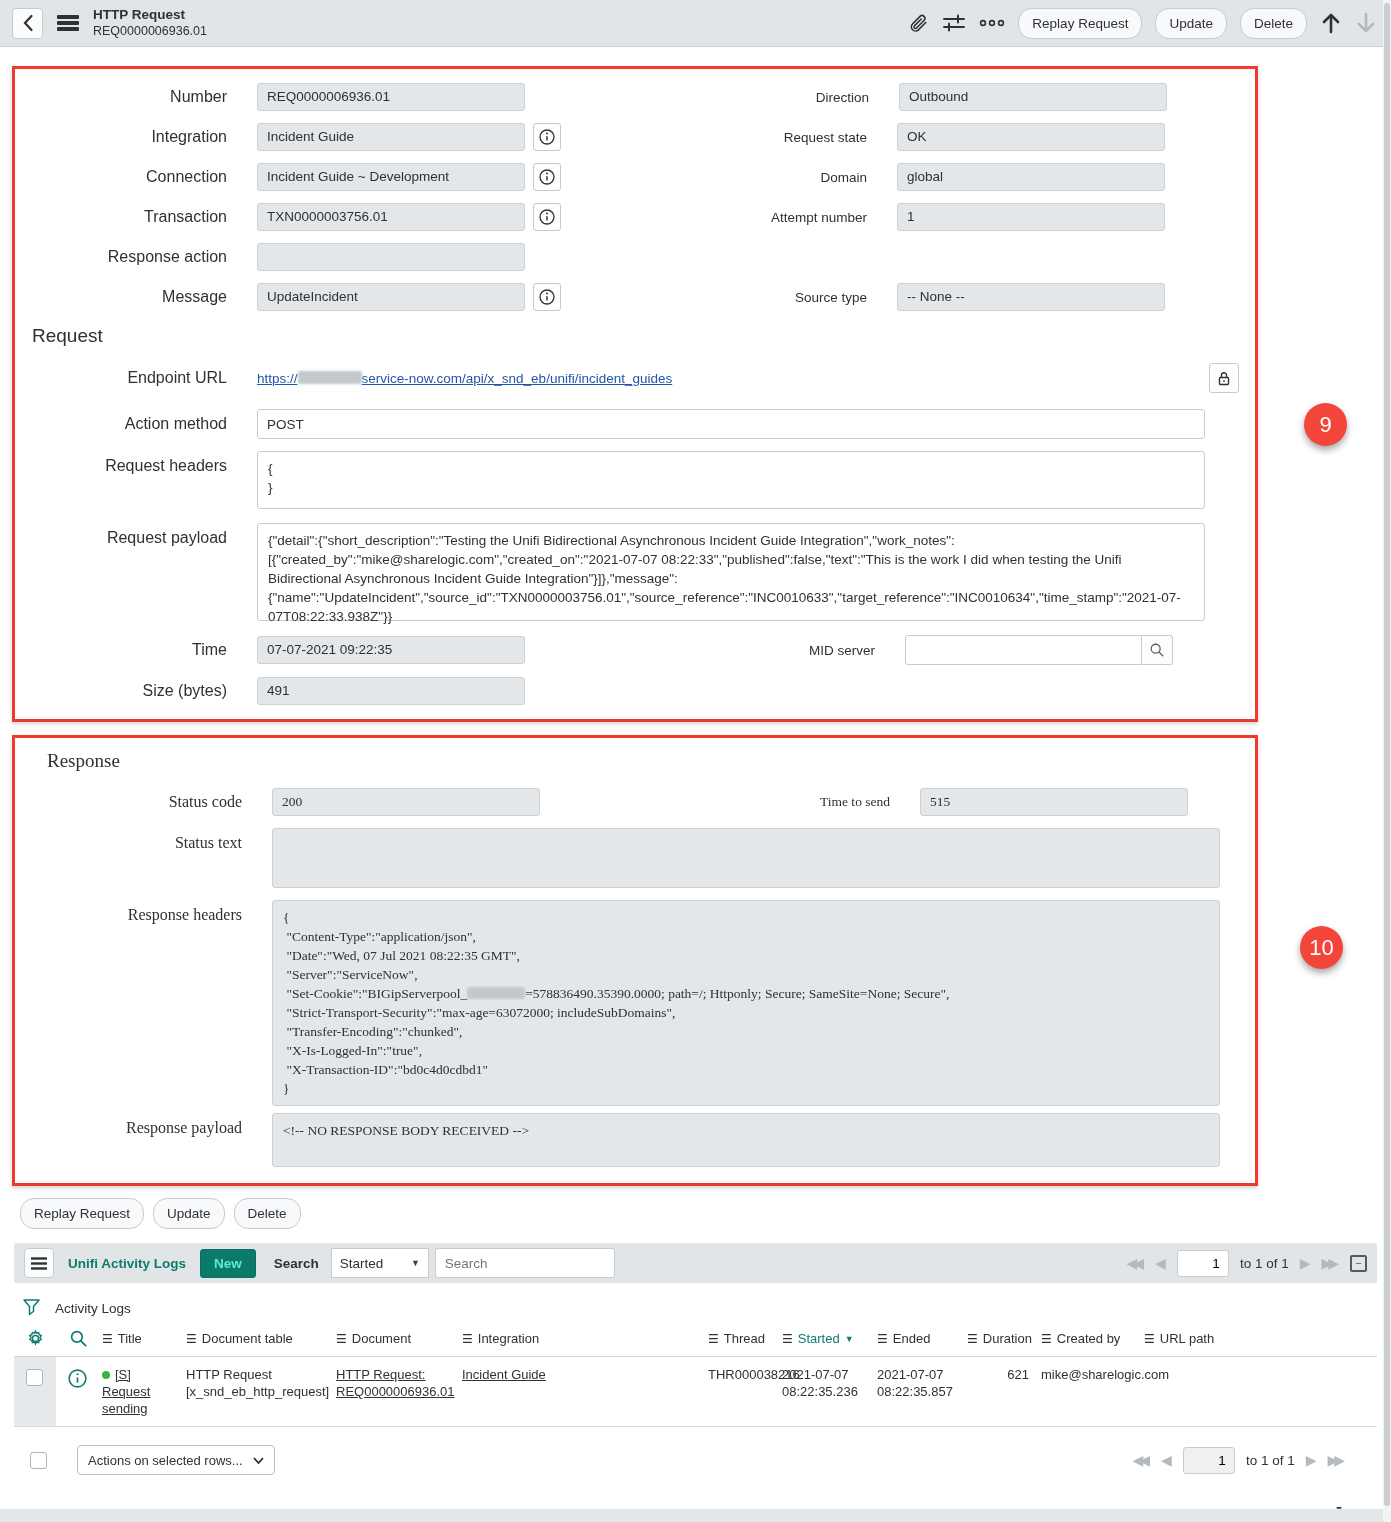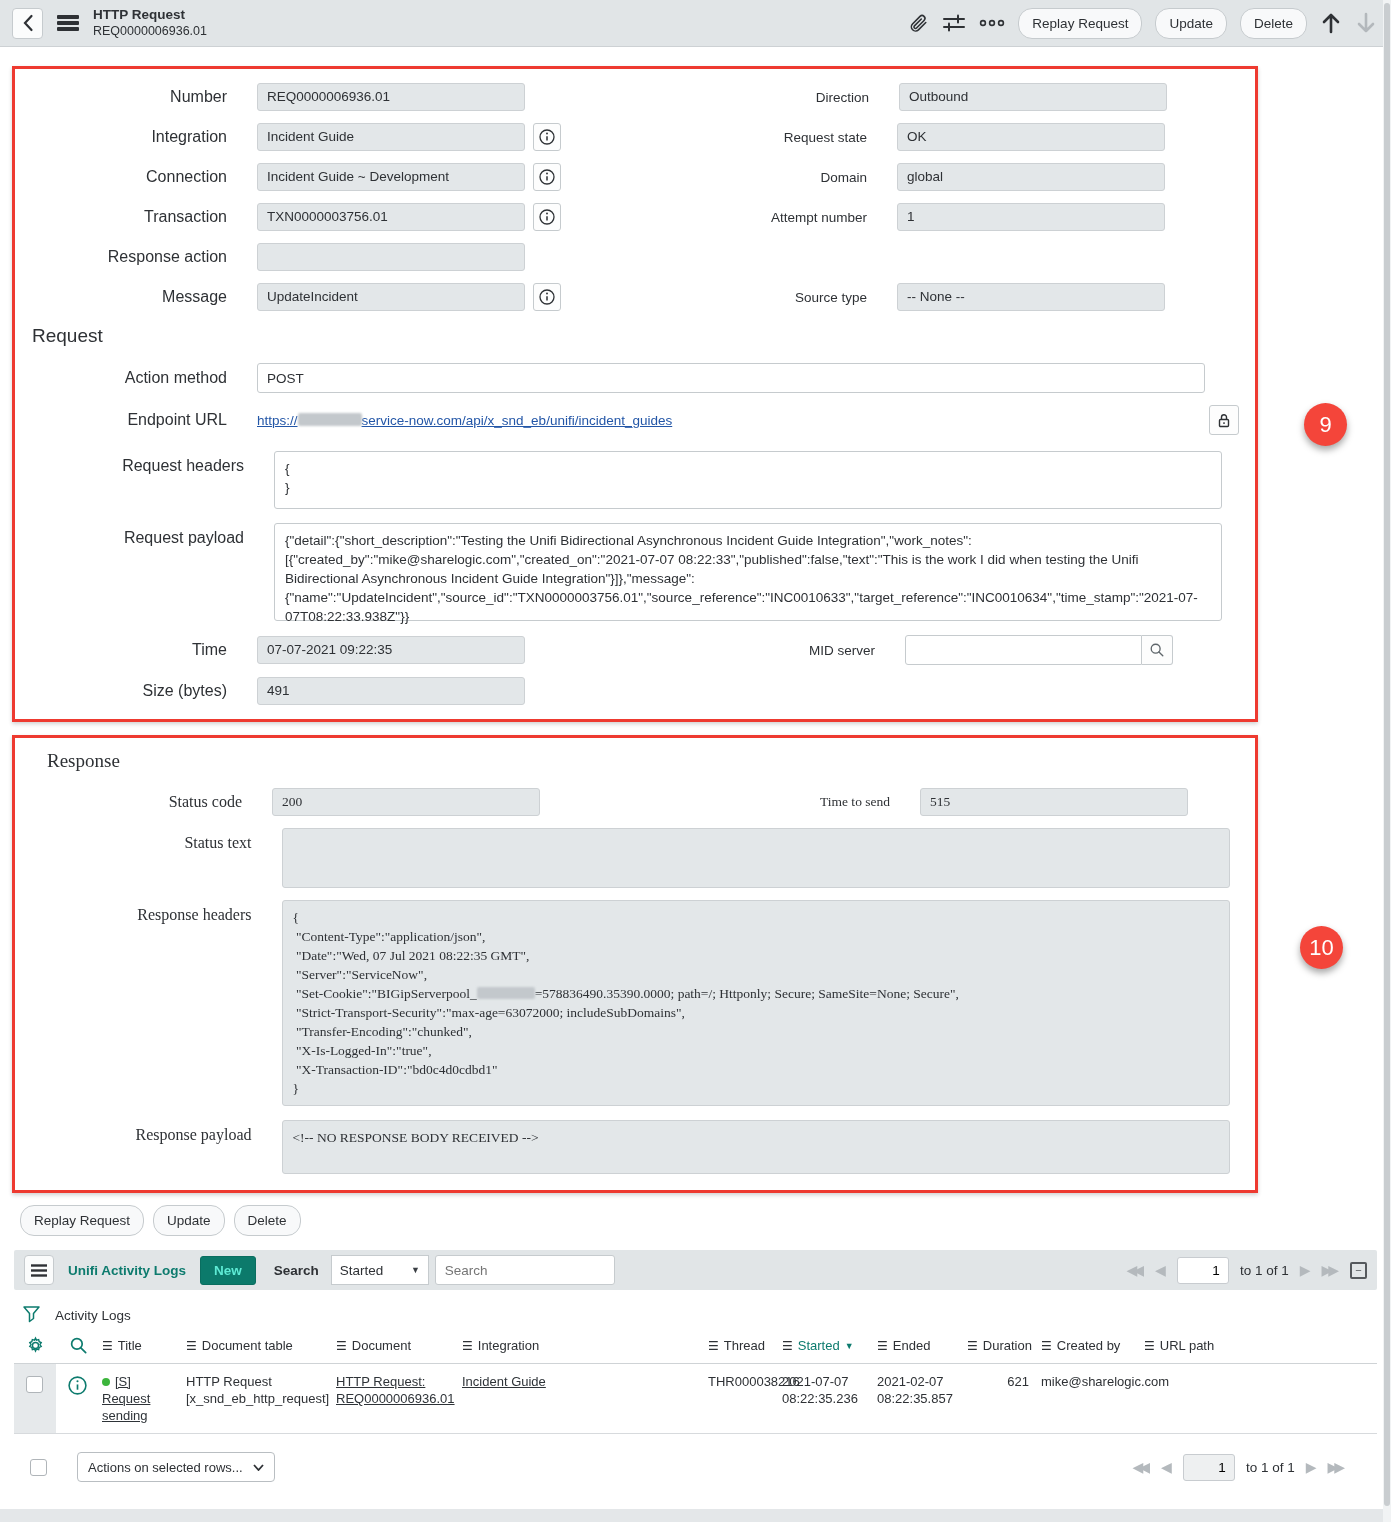--- a/index.html
+++ b/index.html
@@ -21,21 +21,21 @@
   
   .annot { border: 3px solid #ee3a30; margin-left: 12px; width: 1246px; background: #fff; box-shadow: 0 2px 4px rgba(0,0,0,0.18); }
   .annot-request { margin-top: 19px; padding: 14px 16px 14px 0; }
   .annot-response { margin-top: 13px; padding: 10px 16px 16px 15px; font-family: Liberation Serif, serif; }
   .num-badge { position: absolute; width: 43px; height: 43px; border-radius: 50%; background: #f4453a; color: #fff; font-size: 22px; display: flex; align-items: center; justify-content: center; box-shadow: 0 4px 7px rgba(0,0,0,0.35); }
   .badge-9 { left: 1304px; top: 403px; }
   .badge-10 { left: 1300px; top: 926px; }
 
   
   .frow { display: flex; align-items: center; margin-bottom: 12px; }
-  .frow.top { align-items: flex-start; justify-content: center; }
+  .frow.top { align-items: flex-start; }
   .lbl { width: 212px; text-align: right; font-size: 16px; color: #2e3135; flex: none; }
   .frow.top .lbl { padding-top: 6px; }
   .lbl-r { width: 344px; text-align: right; font-size: 13.5px; color: #2e3135; flex: none; }
   .fgap { margin-left: 30px; }
   .ro { background: #e3e7e9; border: 1px solid #cdd1d4; border-radius: 3px; height: 28px; line-height: 26px; padding: 0 9px; font-size: 13.5px; color: #2e3135; overflow: hidden; white-space: nowrap; }
   .ed { background: #fff; border: 1px solid #c6cbce; border-radius: 3px; height: 30px; padding: 0 9px; font-size: 13.5px; color: #2e3135; font-family: inherit; }
   .w-268 { width: 268px; flex: none; }
   .w-long { width: 948px; flex: none; }
   .infobtn { width: 28px; height: 28px; margin-left: 8px; background: #fdfdfd; border: 1px solid #c6cbce; border-radius: 3px; display: flex; align-items: center; justify-content: center; cursor: pointer; flex: none; }
   .area { height: auto; padding: 7px 10px; line-height: 19px; white-space: pre-wrap; word-break: break-word; font-size: 13.5px; }
@@ -238,37 +238,37 @@
               <circle cx="9" cy="5.5" r="0.95" fill="#2e3135"></circle>
             </svg>
           </span>
       </div>
       <div class="lbl-r" style="width:306px">Source type</div>
       <div class="ro w-268 fgap">-- None --</div>
     </div>
 
     <h2 class="section-h">Request</h2>
 
-    <div class="frow">
-      <div class="lbl">Action method</div>
-      <input class="ed w-long fgap" value="POST" style="">
-    </div>
-
     <div class="frow" style="margin-bottom:16px">
       <div class="lbl">Endpoint URL</div>
       <a class="link fgap"><span>https://</span><span class="redact"></span><span>service-now.com/api/x_snd_eb/unifi/incident_guides</span></a>
       <div class="lockbtn">
         <span>
             <svg width="16" height="17" viewBox="0 0 16 17">
               <rect x="3.5" y="7.5" width="9" height="7" rx="1" fill="none" stroke="#2e3135" stroke-width="1.4"></rect>
               <path d="M5.5 7.5 V5.2 a2.5 2.5 0 0 1 5 0 V7.5" fill="none" stroke="#2e3135" stroke-width="1.4"></path>
               <line x1="8" y1="10.3" x2="8" y2="12" stroke="#2e3135" stroke-width="1.4"></line>
             </svg>
           </span>
       </div>
+    </div>
+
+    <div class="frow">
+      <div class="lbl">Action method</div>
+      <input class="ed w-long fgap" value="POST" style="">
     </div>
 
     <div class="frow top" style="margin-bottom:14px">
       <div class="lbl">Request headers</div>
       <div class="ed area w-long fgap" style="height:58px">{
 }</div>
     </div>
 
     <div class="frow top" style="margin-bottom:14px">
       <div class="lbl">Request payload</div>
@@ -306,21 +306,21 @@
       <div class="ro w-268 fgap">200</div>
       <div class="lbl-r" style="width:350px">Time to send</div>
       <div class="ro w-268 fgap">515</div>
     </div>
 
     <div class="frow top" style="">
       <div class="lbl">Status text</div>
       <div class="roarea w-long fgap" style="height:60px"></div>
     </div>
 
-    <div class="frow top" style="margin-bottom:14px">
+    <div class="frow top" style="margin-bottom:7px">
       <div class="lbl">Response headers</div>
       <div class="roarea w-long fgap" style="min-height:188px"><span>{
  "Content-Type":"application/json",
  "Date":"Wed, 07 Jul 2021 08:22:35 GMT",
  "Server":"ServiceNow",
  "Set-Cookie":"BIGipServerpool_</span><span class="redact sm"></span><span>=578836490.35390.0000; path=/; Httponly; Secure; SameSite=None; Secure",
  "Strict-Transport-Security":"max-age=63072000; includeSubDomains",
  "Transfer-Encoding":"chunked",
  "X-Is-Logged-In":"true",
  "X-Transaction-ID":"bd0c4d0cdbd1"
@@ -450,21 +450,21 @@
               <circle cx="10" cy="6" r="1" fill="#0d7b6e"></circle>
             </svg>
           </span>
       </div>
       <div class="td"><span class="dot"></span><a class="rowlink">[S] Request sending</a></div>
       <div class="td">HTTP Request [x_snd_eb_http_request]</div>
       <div class="td"><a class="rowlink">HTTP Request: REQ0000006936.01</a></div>
       <div class="td" style="padding-left:8px"><a class="rowlink">Incident Guide</a></div>
       <div class="td" style="padding-left:8px">THR000038216</div>
       <div class="td">2021-07-07 08:22:35.236</div>
-      <div class="td">2021-02-07 08:22:35.857</div>
+      <div class="td">2021-07-07 08:22:35.857</div>
       <div class="td num">621</div>
       <div class="td nowrap" style="padding-left:6px">mike@sharelogic.com</div>
       <div class="td"></div>
     </div>
 
     <div class="actions-row">
       <span class="cb"></span>
       <div class="actions-select">
         <span>Actions on selected rows...</span>
         <span>

